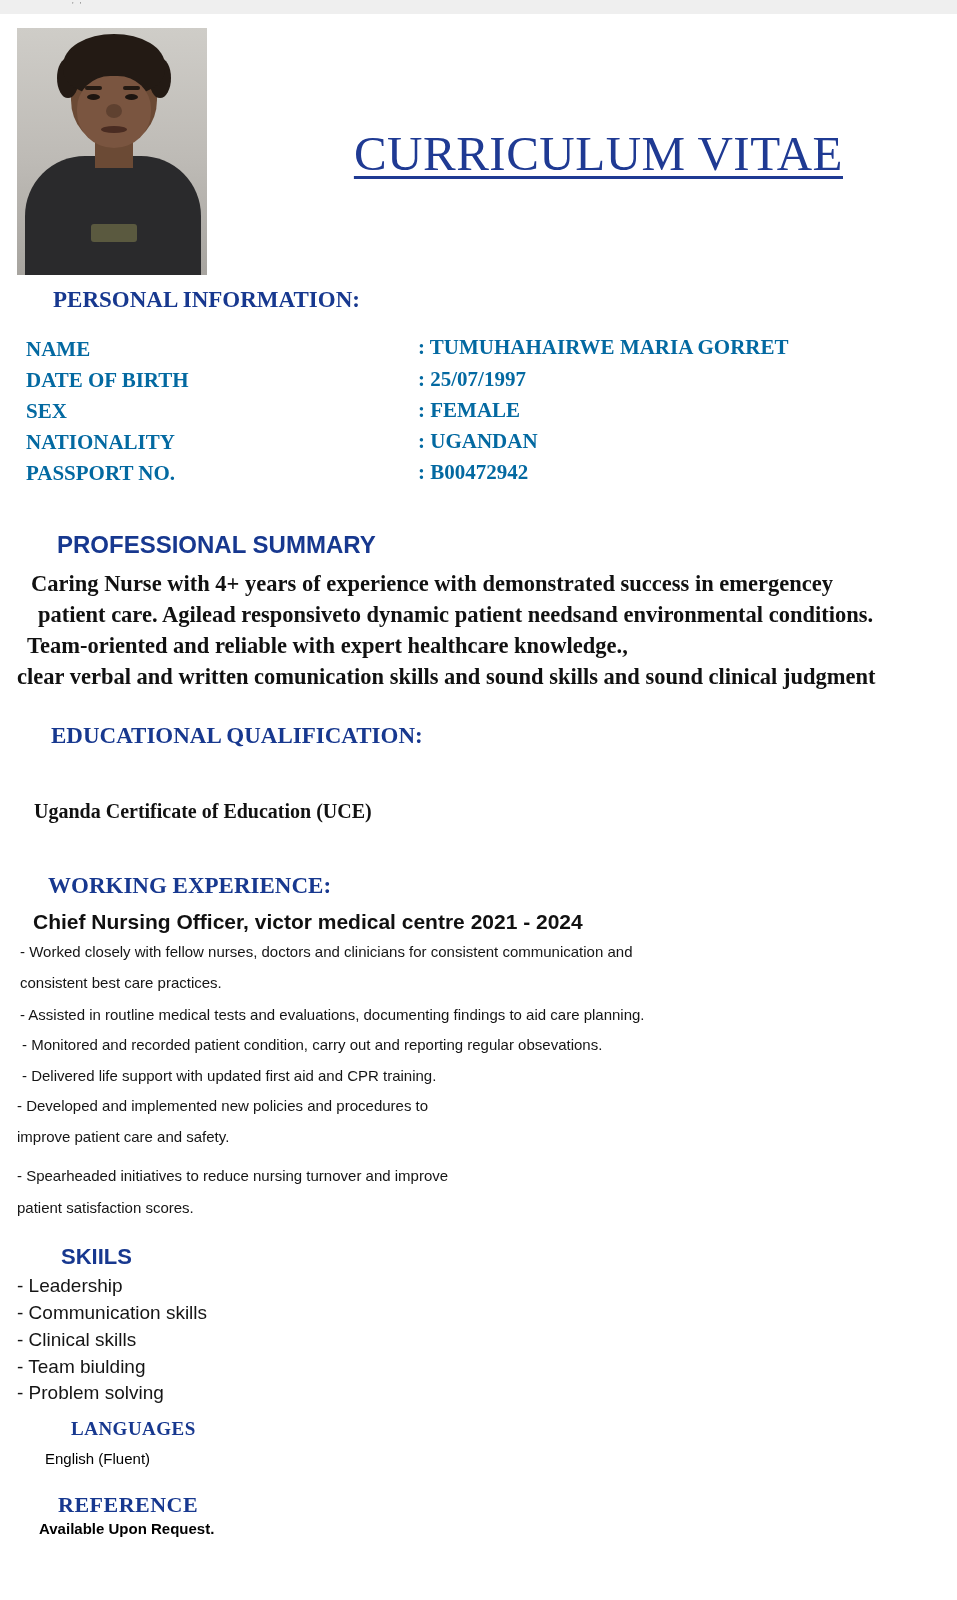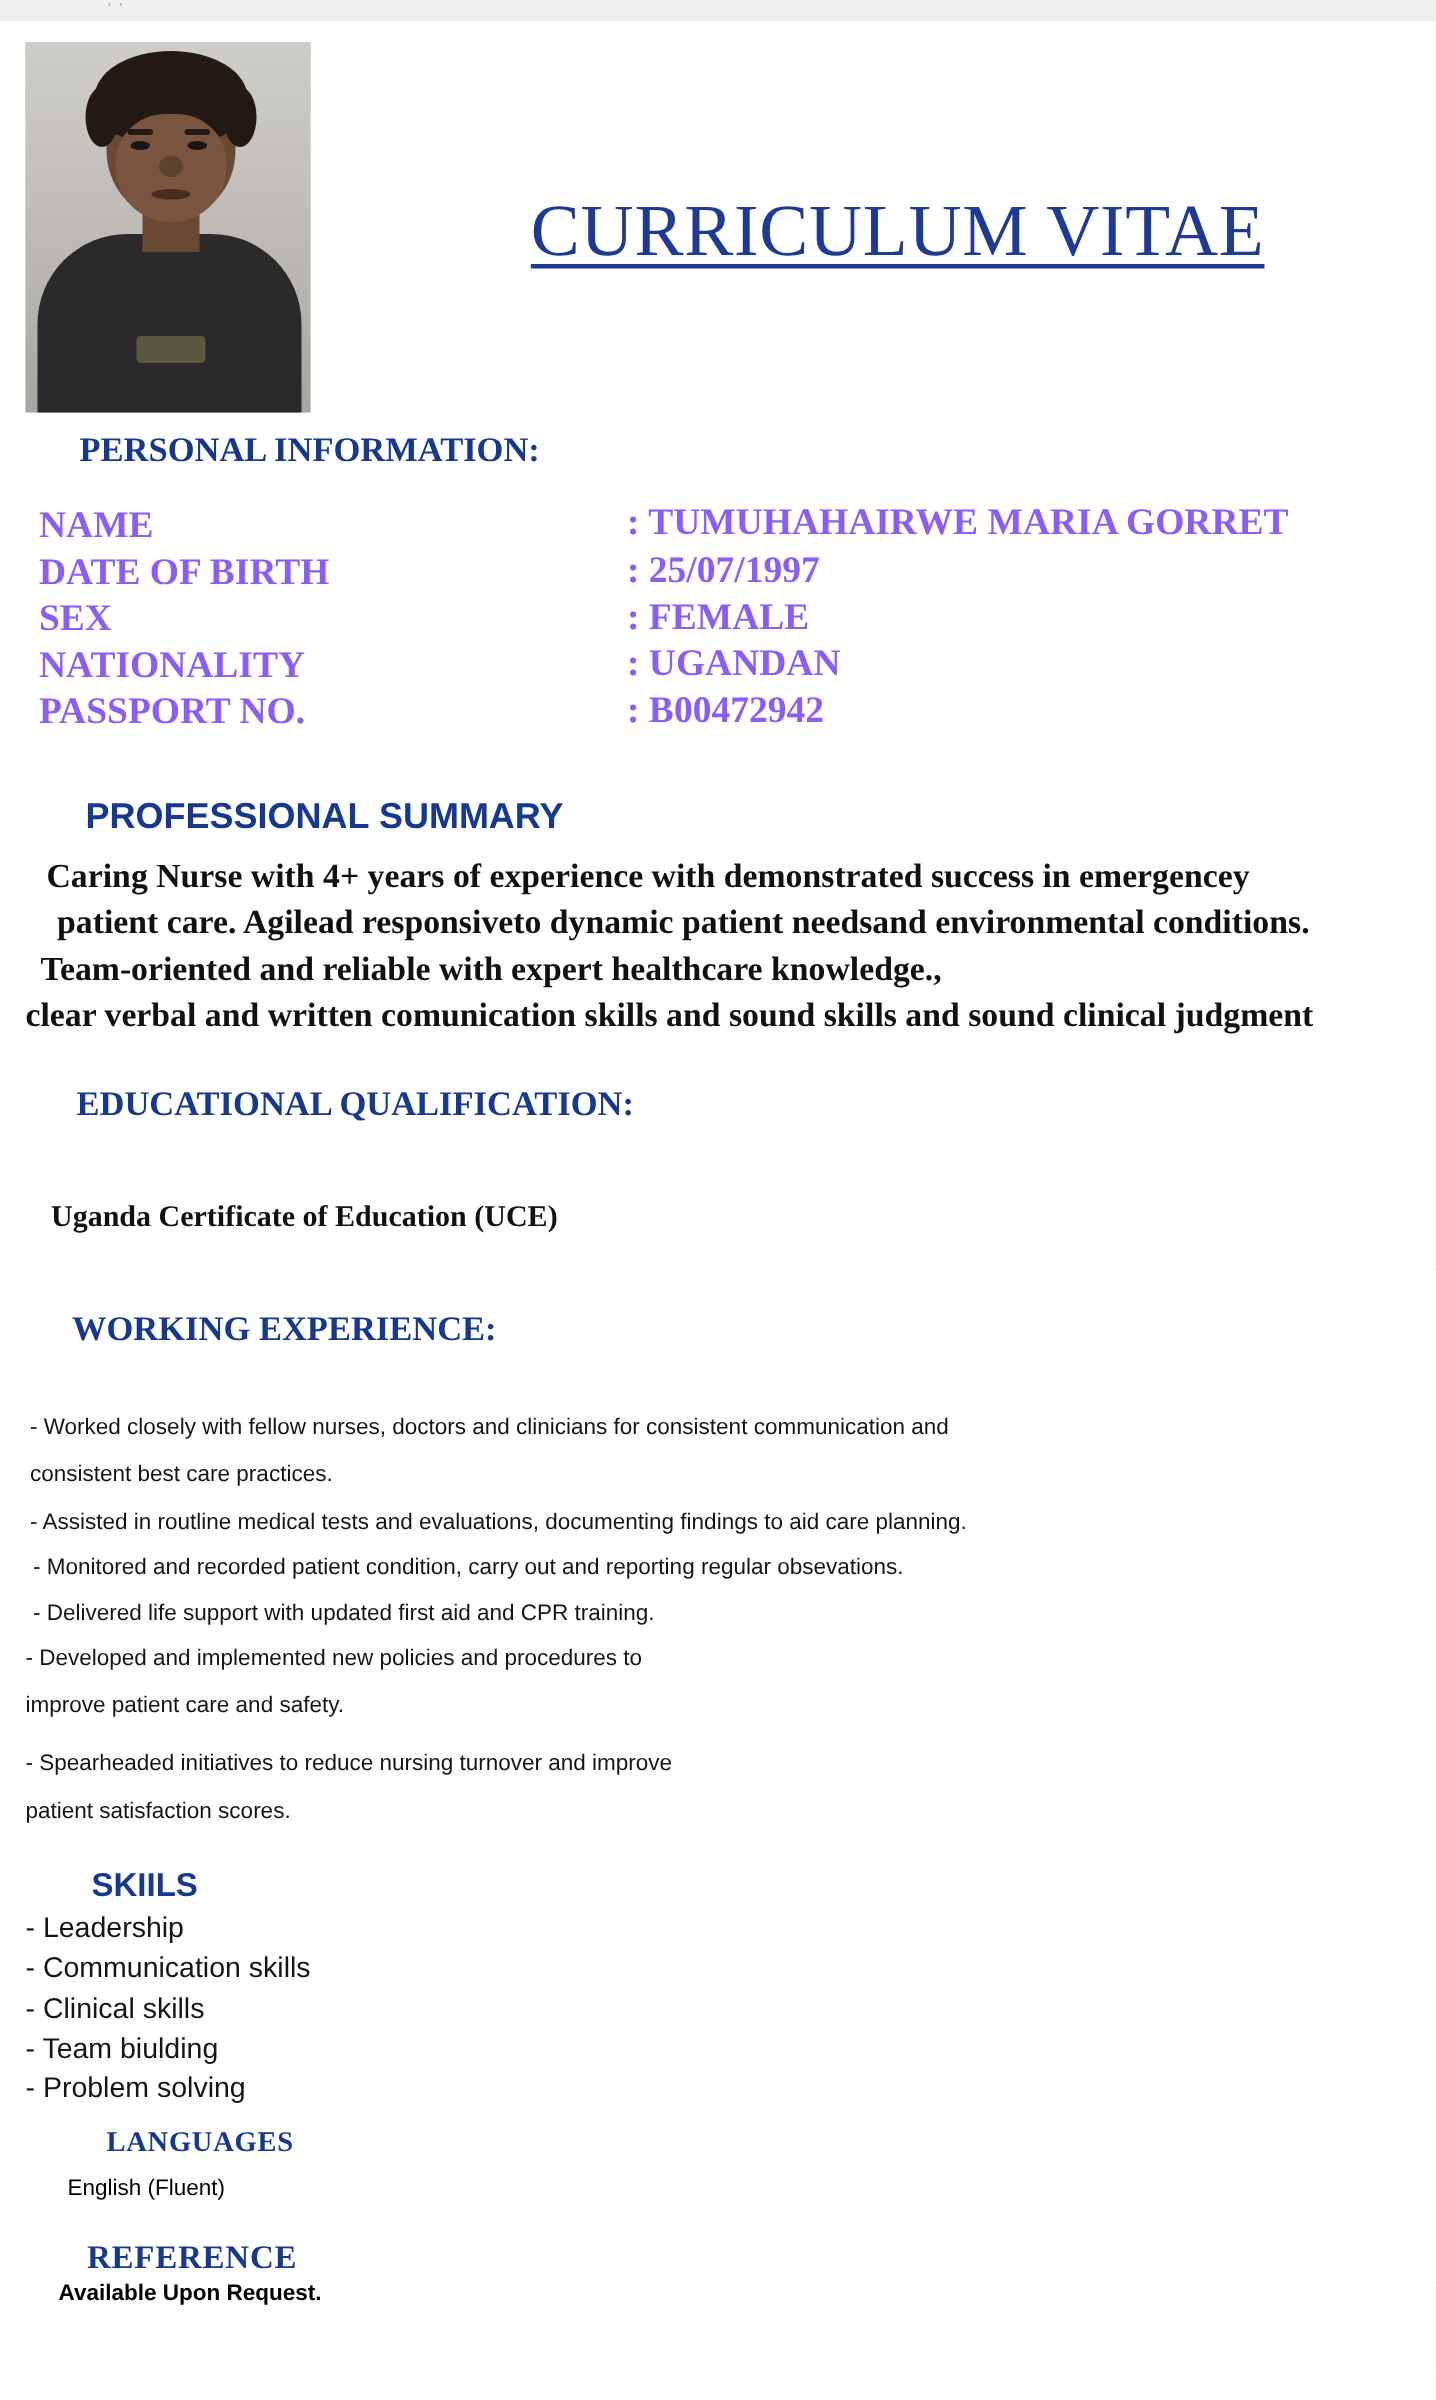--- a/index.html
+++ b/index.html
@@ -171,22 +171,22 @@
   #experience-heading { left: 24px; top: 873px; font-size: 23px; }
   #skills-heading { left: 37px; top: 1244px; font-size: 22px; }
   #languages-heading { left: 47px; top: 1418px; font-size: 19px; letter-spacing: 0.5px;}
   #reference-heading { left: 34px; top: 1492px; font-size: 22px; letter-spacing: 0.5px;}
 
   
   .pi-row {
     position: absolute;
     font-family: "Liberation Serif", serif;
     font-weight: bold;
-    font-size: 25px;
-    color: #8b5cf6;
+    font-size: 21px;
+    color: #0369a1;
     white-space: nowrap;
   }
   .pi-label { left: 26px; }
   .pi-value { left: 418px; }
 
   
   .summary-line {
     position: absolute;
     font-family: "Liberation Serif", serif;
     font-weight: bold;
@@ -309,20 +309,21 @@
   <div class="sec-head sans" id="professional-summary-heading">PROFESSIONAL SUMMARY</div>
   <div class="summary-line" style="left:31px; top:571px">Caring Nurse with 4+ years of experience with demonstrated success in emergencey</div>
   <div class="summary-line" style="left:38px; top:602px">patient care. Agilead responsiveto dynamic patient needsand environmental conditions.</div>
   <div class="summary-line" style="left:27px; top:633px">Team-oriented and reliable with expert  healthcare knowledge.,</div>
   <div class="summary-line" style="left:17px; top:664px">clear verbal and written comunication skills and sound skills and sound clinical judgment</div>
 
   <div class="sec-head" id="education-heading">EDUCATIONAL QUALIFICATION:</div>
   <div class="edu-line" id="edu-1">Uganda Certificate of Education (UCE)</div>
 
   <div class="sec-head" id="experience-heading">WORKING EXPERIENCE:</div>
+  <div id="exp-title">Chief Nursing Officer, victor medical centre 2021 - 2024</div>
 
   <div class="exp-line" style="left:20px; top:943px">- Worked closely with fellow nurses, doctors and clinicians for consistent communication and</div>
   <div class="exp-line" style="left:20px; top:974px">   consistent best care practices.</div>
   <div class="exp-line" style="left:22px; top:1036px">- Monitored and recorded patient condition, carry out and reporting regular obsevations.</div>
   <div class="exp-line" style="left:20px; top:1006px">- Assisted in routline medical tests and evaluations, documenting findings to aid care planning.</div>
   <div class="exp-line" style="left:22px; top:1067px">- Delivered life support with updated first aid and CPR training.</div>
   <div class="exp-line" style="left:17px; top:1097px">-  Developed and implemented new policies and procedures to</div>
   <div class="exp-line" style="left:17px; top:1128px">  improve patient care and safety.</div>
   <div class="exp-line" style="left:17px; top:1167px">-  Spearheaded initiatives to reduce nursing turnover and improve</div>
   <div class="exp-line" style="left:17px; top:1199px">  patient satisfaction scores.</div>

